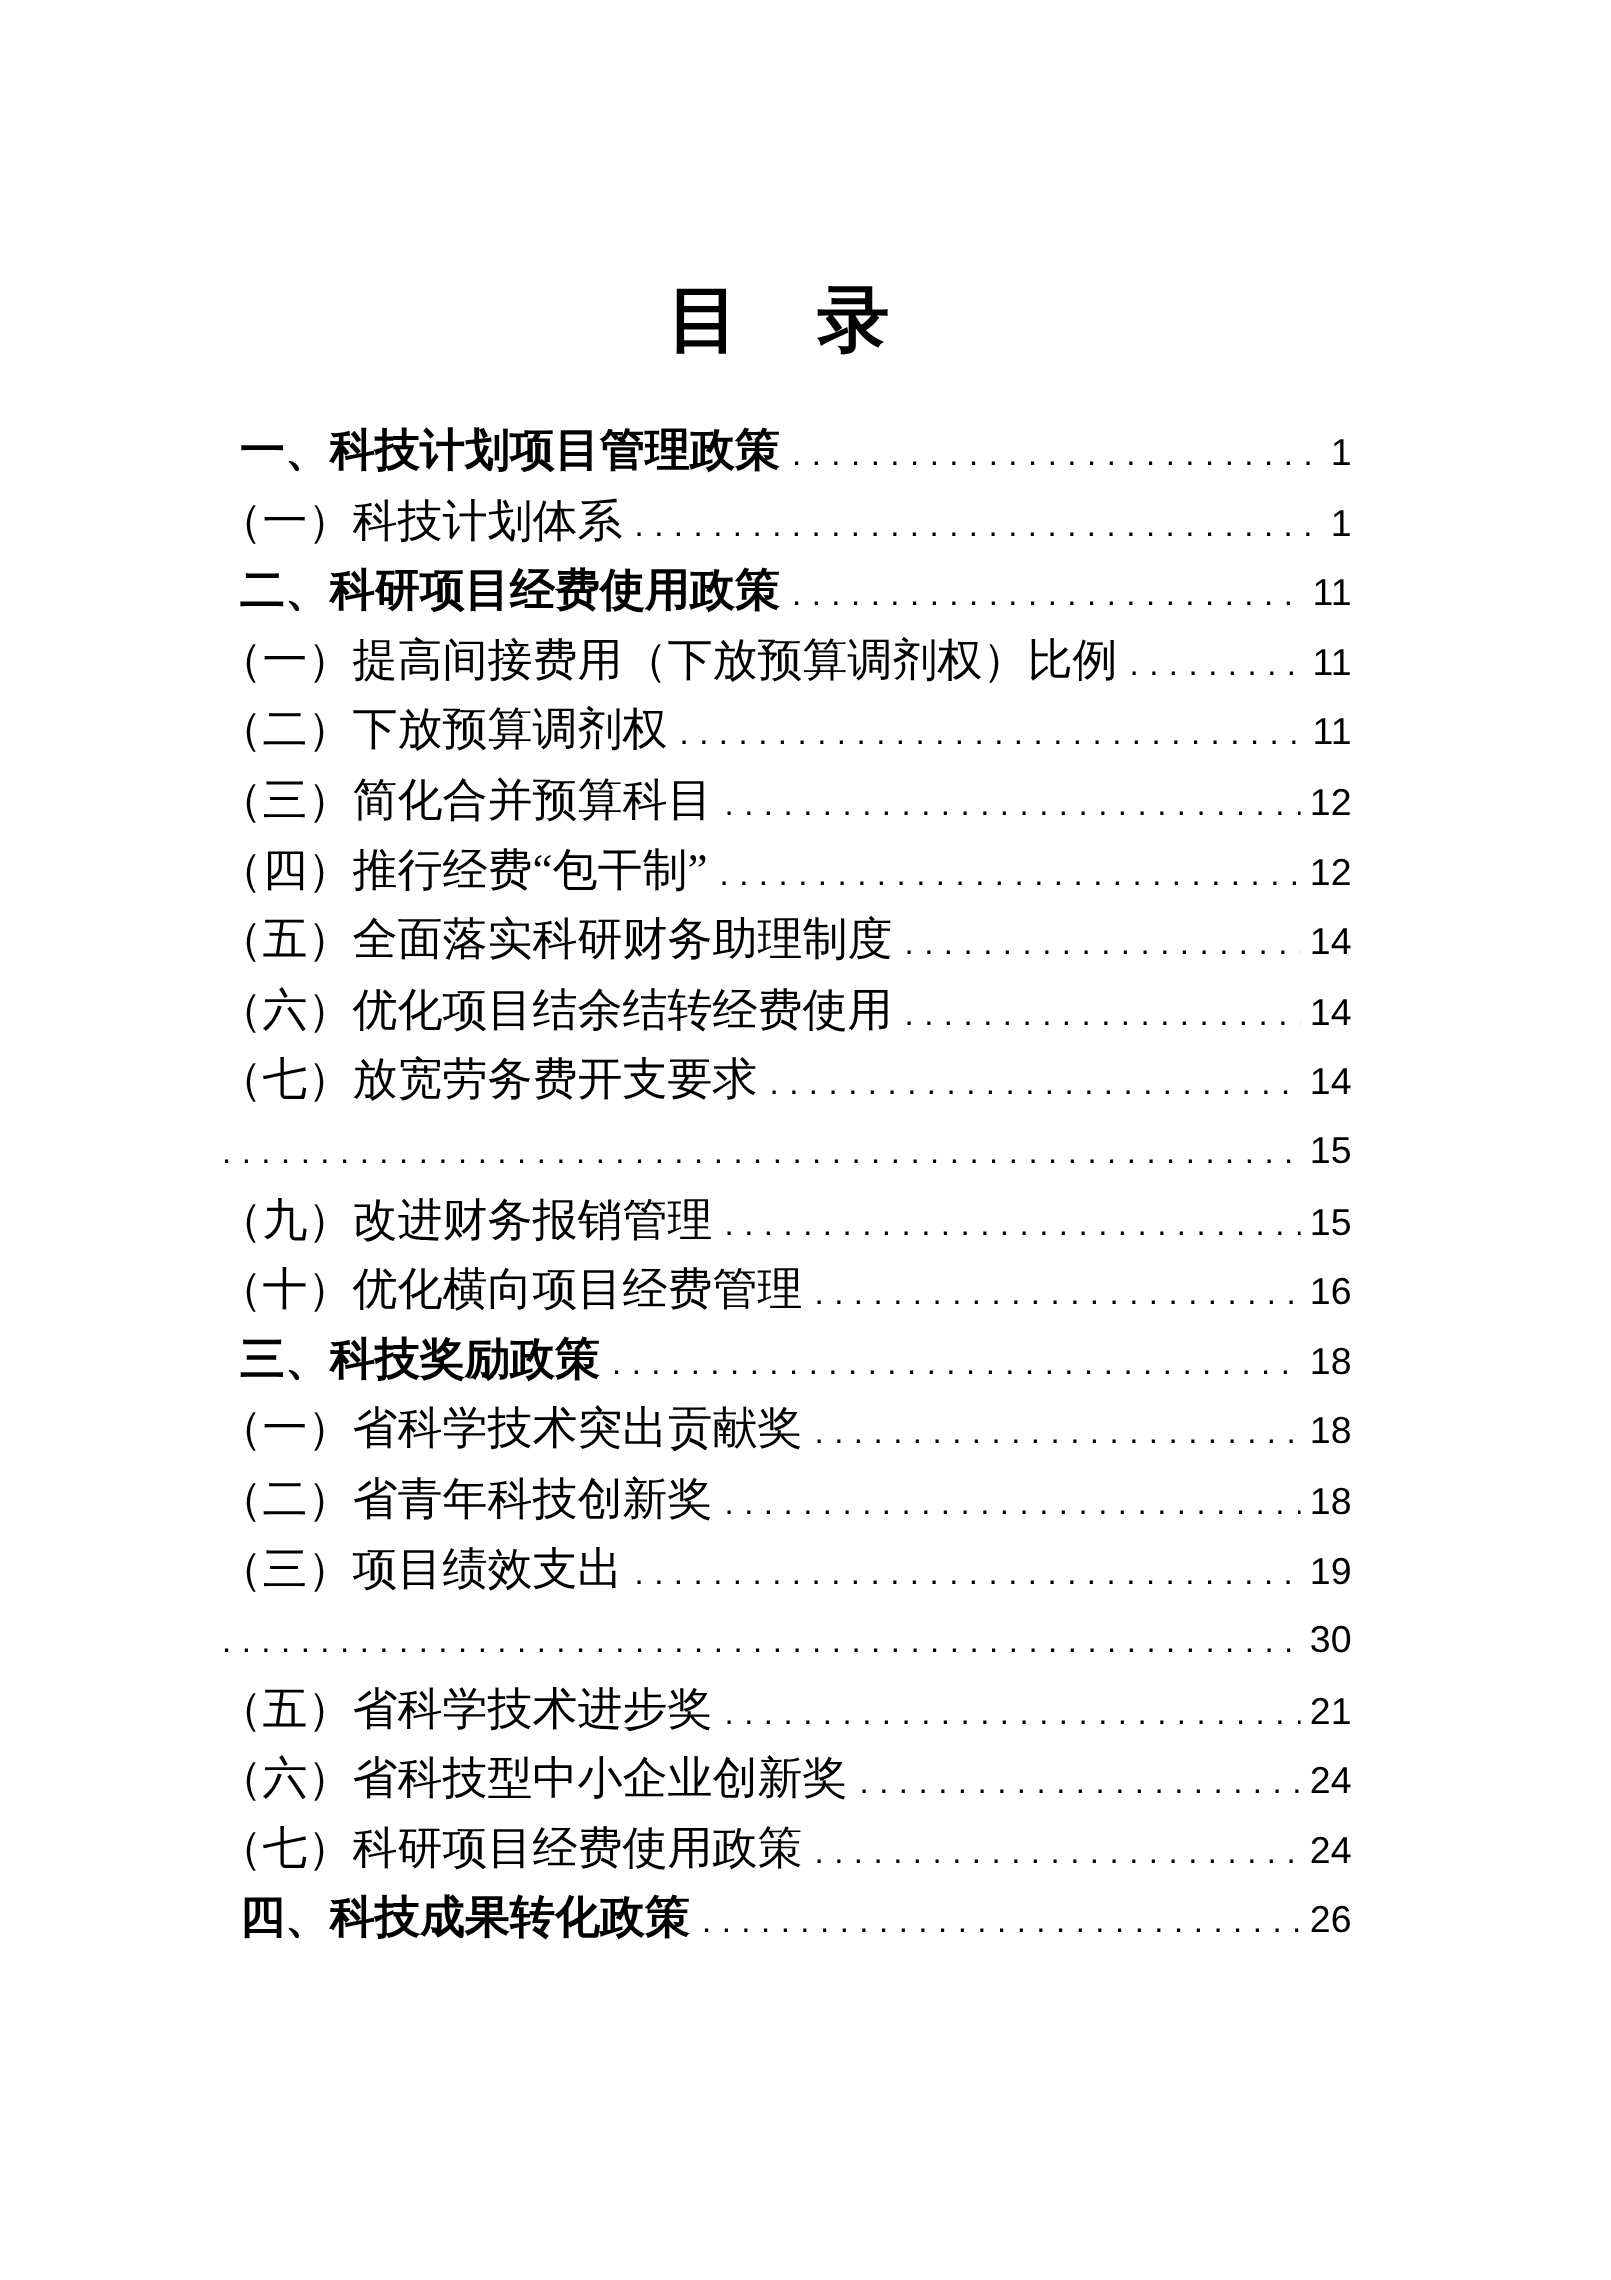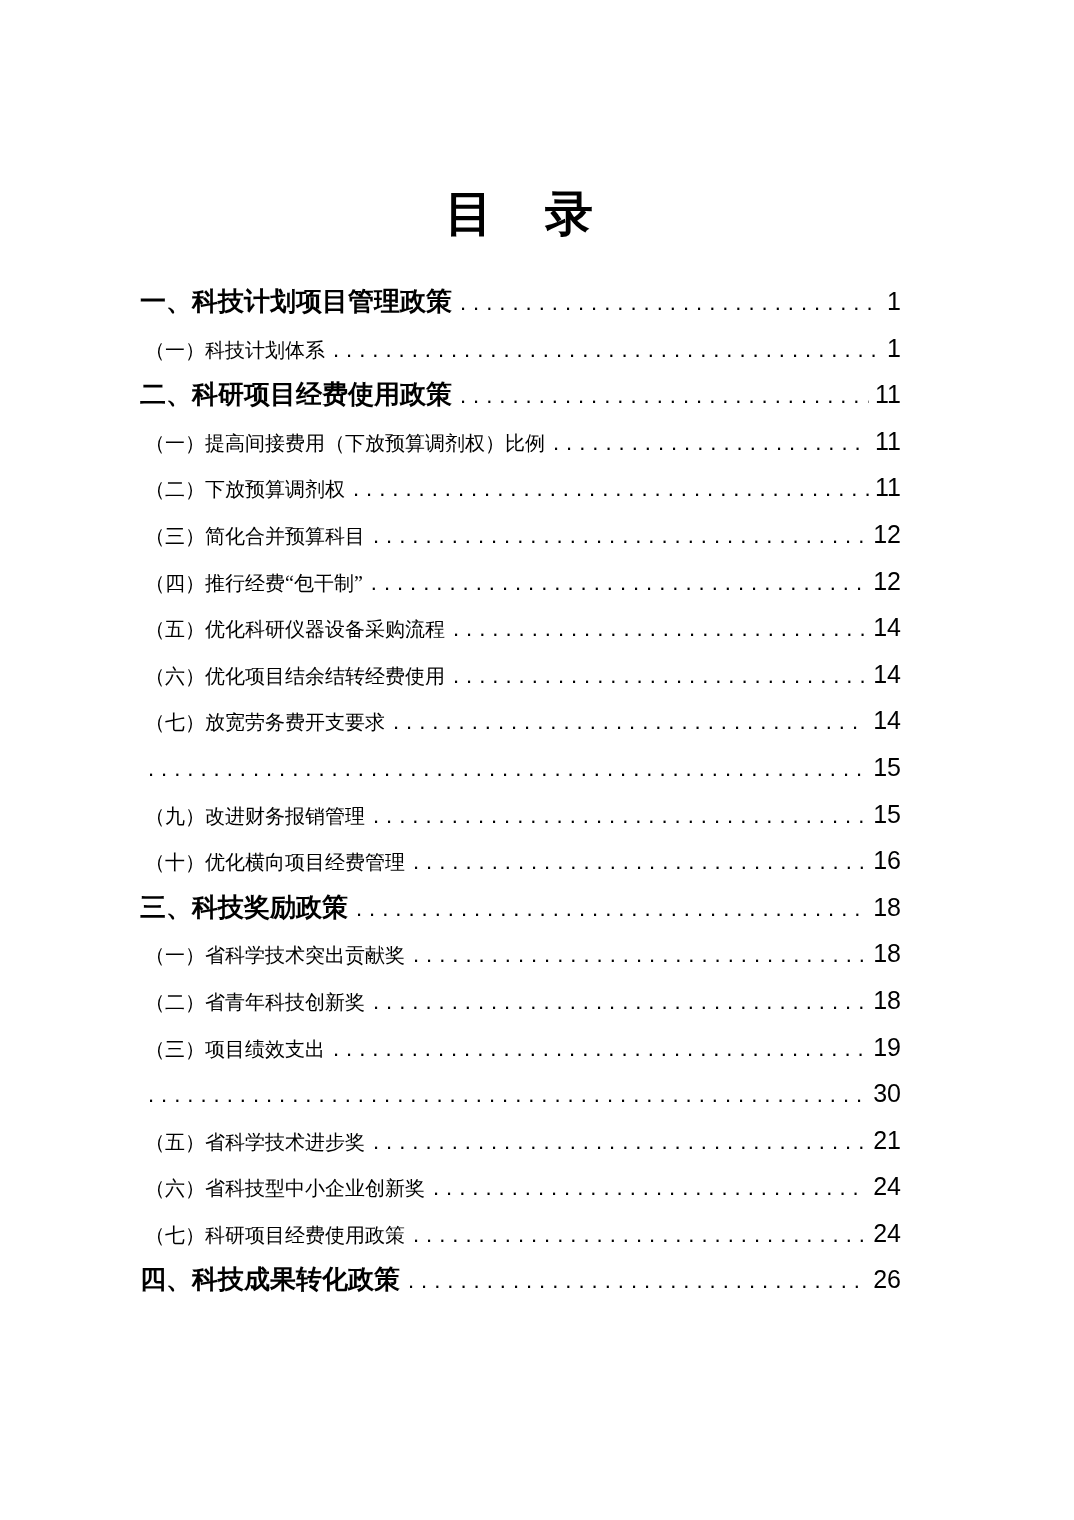--- a/index.html
+++ b/index.html
@@ -35,26 +35,27 @@
     line-height: 46.6px;
     color: #000000;
   }
   .toc-row .label {
     flex: 0 0 auto;
     white-space: nowrap;
   }
   .toc-row.level-1 .label {
     font-family: "Liberation Sans", "DejaVu Sans", sans-serif;
     font-weight: bold;
-    font-size: 26px;
+    font-size: 30px;
+    margin-left: 20px;
   }
   .toc-row.level-2 .label {
     font-family: "Liberation Serif", "DejaVu Serif", serif;
     font-weight: normal;
-    font-size: 20px;
+    font-size: 30px;
     padding-left: 5px;
   }
   .toc-row .dots {
     flex: 1 1 auto;
     overflow: hidden;
     white-space: nowrap;
     margin: 0 4px 0 8px;
     font-family: "Liberation Sans", "DejaVu Sans", sans-serif;
     font-size: 22px;
     letter-spacing: 7px;
@@ -117,21 +118,21 @@
       <span class="pnum">12</span>
     </div>
 
     <div class="toc-row level-2">
       <span class="label">（四）推行经费“包干制”</span>
       <span class="dots"></span>
       <span class="pnum">12</span>
     </div>
 
     <div class="toc-row level-2">
-      <span class="label">（五）优化科研仪器设备采购流程</span>
+      <span class="label">（五）全面落实科研财务助理制度</span>
       <span class="dots"></span>
       <span class="pnum">14</span>
     </div>
 
     <div class="toc-row level-2">
       <span class="label">（六）优化项目结余结转经费使用</span>
       <span class="dots"></span>
       <span class="pnum">14</span>
     </div>
 

